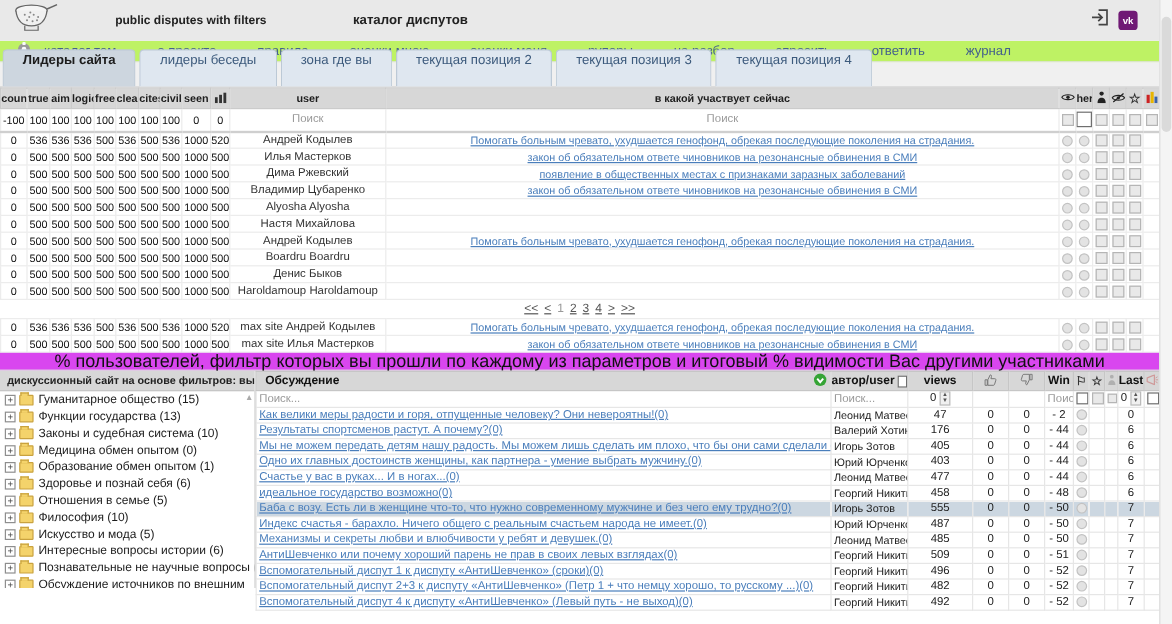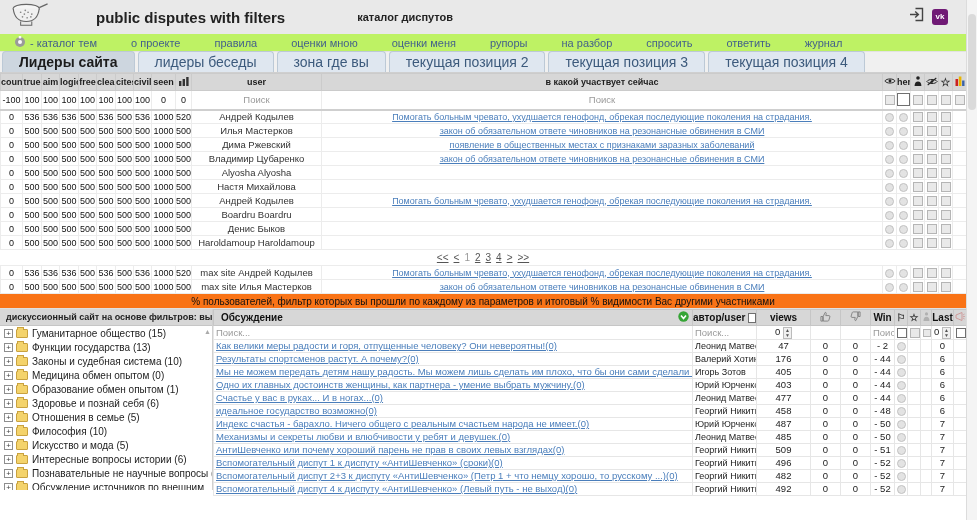--- a/index.html
+++ b/index.html
@@ -4,36 +4,36 @@
 <style>
   * { margin:0; padding:0; box-sizing:border-box; }
   html,body { width:977px; height:520px; overflow:hidden; background:#fff;
               font-family:"Liberation Sans", sans-serif; color:#222; }
   #app { position:relative; width:977px; height:520px; overflow:hidden; background:#fff; }
   #content { position:absolute; left:0; top:0; width:966px; height:520px; }
 
   
   .topbar { height:34px; background:#e9e9e9; display:flex; align-items:center; position:relative; }
   .logo { margin-left:10px; }
-  .appname { margin-left:48px; font-size:15px; font-weight:bold; color:#222; }
+  .appname { margin-left:48px; font-size:10px; font-weight:bold; color:#222; }
   .subtitle { margin-left:72px; font-size:11px; font-weight:bold; color:#222; }
   .top-icons { position:absolute; right:18px; top:7px; display:flex; gap:8px; align-items:center; }
   .vk-badge { width:16px; height:16px; background:#701a75; border-radius:3px; color:#fff;
               font-size:8px; font-weight:bold; display:flex; align-items:center; justify-content:center; }
 
   
   .nav { height:18px; background:#bef264; border-bottom:1px solid #e2e2e2; display:flex;
          align-items:center; padding-left:14px; }
   .nav a { font-size:11px; color:#44618b; text-decoration:none; margin-right:34px; white-space:nowrap; }
   .home-ring { margin-right:4px; vertical-align:-2px; }
 
   
   .tabstrip { height:21px; background:#f0f0f0; display:flex; align-items:flex-end; padding-left:2px; border-bottom:1px solid #cfcfcf; }
-  .tab { font-size:14px; color:#3c5a7c; background:#dfe7f0; border:1px solid #bcc9d6; border-bottom:none;
-         border-radius:4px 4px 0 0; padding:2px 16px 2px 16px; margin-right:3px; cursor:default; white-space:nowrap;margin-top:16px; }
+  .tab { font-size:11px; color:#3c5a7c; background:#dfe7f0; border:1px solid #bcc9d6; border-bottom:none;
+         border-radius:4px 4px 0 0; padding:2px 16px 16px 16px; margin-right:3px; cursor:default; white-space:nowrap;margin-top:16px; }
   .tab.active { background:#cdd6df; color:#1c1c1c; font-weight:bold; }
 
   
   table.grid { table-layout:fixed; border-collapse:collapse; width:966px; }
   .grid th { background:#d7d7d7; font-size:9px; font-weight:bold; color:#1e1e1e;
              height:17px; border:1px solid #cbcbcb; overflow:hidden; white-space:nowrap; text-align:center; }
   .grid td { font-size:9px; height:14px; border:1px solid #ececec; overflow:hidden;
              white-space:nowrap; text-align:center; vertical-align:middle; }
   .grid .user-cell { font-size:9.5px; color:#333; }
   .grid .disp-cell a { font-size:9px; color:#4a7ebb; text-decoration:underline; }
@@ -43,21 +43,21 @@
 
   .cb { display:inline-block; width:10px; height:10px; background:#e9e9e9; border:1px solid #b5b5b5; vertical-align:middle; }
   .cb.big { width:13px; height:13px; background:#fff; border:1px solid #6f6f6f; }
   .rb { display:inline-block; width:9px; height:9px; border-radius:50%; background:#e3e3e3; border:1px solid #c2c2c2; vertical-align:middle; }
 
   
   .pager { height:15px; display:flex; align-items:center; justify-content:center; gap:5px; font-size:10px; }
   .pager a { color:#555; text-decoration:underline; }
   .pager .cur { color:#999; text-decoration:none; }
   .bar { height:14px; background:#d7d7d7; font-size:9.5px; color:#111; display:flex; align-items:center; justify-content:center; border-top:1px solid #c6c6c6; border-bottom:1px solid #c6c6c6;}
-  .footnote { height:15px; font-size:10px; color:#111; display:flex; align-items:center; justify-content:center; background:#f97316; border-bottom:1px solid #e0e0e0;}
+  .footnote { height:15px; font-size:15px; color:#111; display:flex; align-items:center; justify-content:center; background:#d946ef; border-bottom:1px solid #e0e0e0;}
 
   
   .bottom { display:flex; width:966px; height:181px; }
   .sidebar { width:213px; border-right:1px solid #cfcfcf; position:relative; overflow:hidden; }
   .sidebar-title { height:17px; background:#d7d7d7; font-size:9px; font-weight:bold; color:#222;
                    display:flex; align-items:center; padding-left:6px; border-bottom:1px solid #c6c6c6; white-space:nowrap; }
   .tree-item { height:14px; display:flex; align-items:center; font-size:10px; color:#1c1c1c; padding-left:4px; white-space:nowrap; overflow:hidden;}
   .expander { width:9px; height:9px; border:1px solid #8e8e8e; background:#fff; font-size:8px; line-height:7px;
               text-align:center; color:#444; margin-right:3px; flex:none; }
   .folder { width:12px; height:9px; background:#f4d36b; border:1px solid #c9a23f; border-radius:1px; margin-right:4px; position:relative; flex:none;}
@@ -750,20 +750,33 @@
                 <td>458</td>
                 <td>0</td>
                 <td>0</td>
                 <td>- 48</td>
                 <td><span class="rb"></span></td>
                 <td></td>
                 <td></td>
                 <td>6</td>
                 <td></td>
               </tr>
+              <tr class="sel">
+                <td class="topic"><a href="#">Баба с возу. Есть ли в женщине что-то, что нужно современному мужчине и без чего ему трудно?(0)</a></td>
+                <td class="auth">Игорь Зотов</td>
+                <td>555</td>
+                <td>0</td>
+                <td>0</td>
+                <td>- 50</td>
+                <td><span class="rb"></span></td>
+                <td></td>
+                <td></td>
+                <td>7</td>
+                <td></td>
+              </tr>
               <tr>
                 <td class="topic"><a href="#">Индекс счастья - барахло. Ничего общего с реальным счастьем народа не имеет.(0)</a></td>
                 <td class="auth">Юрий Юрченко</td>
                 <td>487</td>
                 <td>0</td>
                 <td>0</td>
                 <td>- 50</td>
                 <td><span class="rb"></span></td>
                 <td></td>
                 <td></td>

